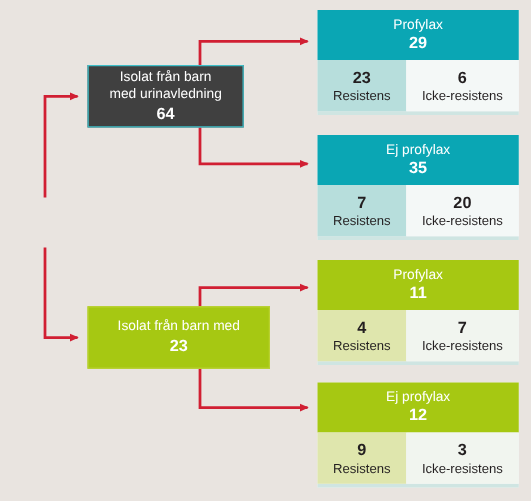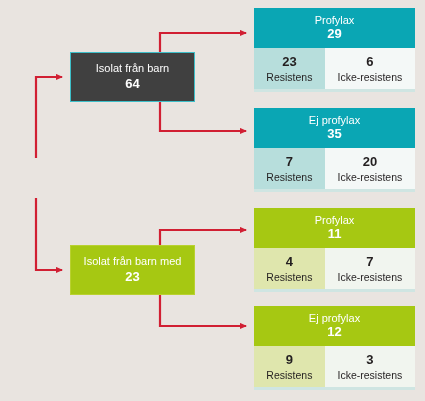--- a/index.html
+++ b/index.html
@@ -54,21 +54,21 @@
   .node-branch .num { font-size: 13px; margin-top: 1px; }
 
   .node-teal {
     left: 70px; top: 52px;
     width: 125px; height: 50px;
     background: #404040;
     border: 1px solid #3dbfc9;
   }
   .node-green {
     left: 70px; top: 245px;
-    width: 125px; height: 50px;
+    width: 146px; height: 50px;
     background: #a6c812;
     border: 1px solid #b9d130;
   }
 
   
   .panel {
     position: absolute;
     left: 254px;
     width: 161px;
     height: 84px;
@@ -142,20 +142,21 @@
 
       <path d="M160,245 L160,230 L246,230" marker-end="url(#ah)"></path>
 
       <path d="M160,295 L160,326 L246,326" marker-end="url(#ah)"></path>
     </g>
   </svg>
 
 
   <div class="node node-branch node-teal">
     <span class="lbl">Isolat från barn</span>
+    <span class="lbl">med urinavledning</span>
     <span class="num">64</span>
   </div>
 
   <div class="node node-branch node-green">
     <span class="lbl">Isolat från barn med</span>
     <span class="num">23</span>
   </div>
 
   <div class="panel panel-t p1">
     <div class="panel-head">

